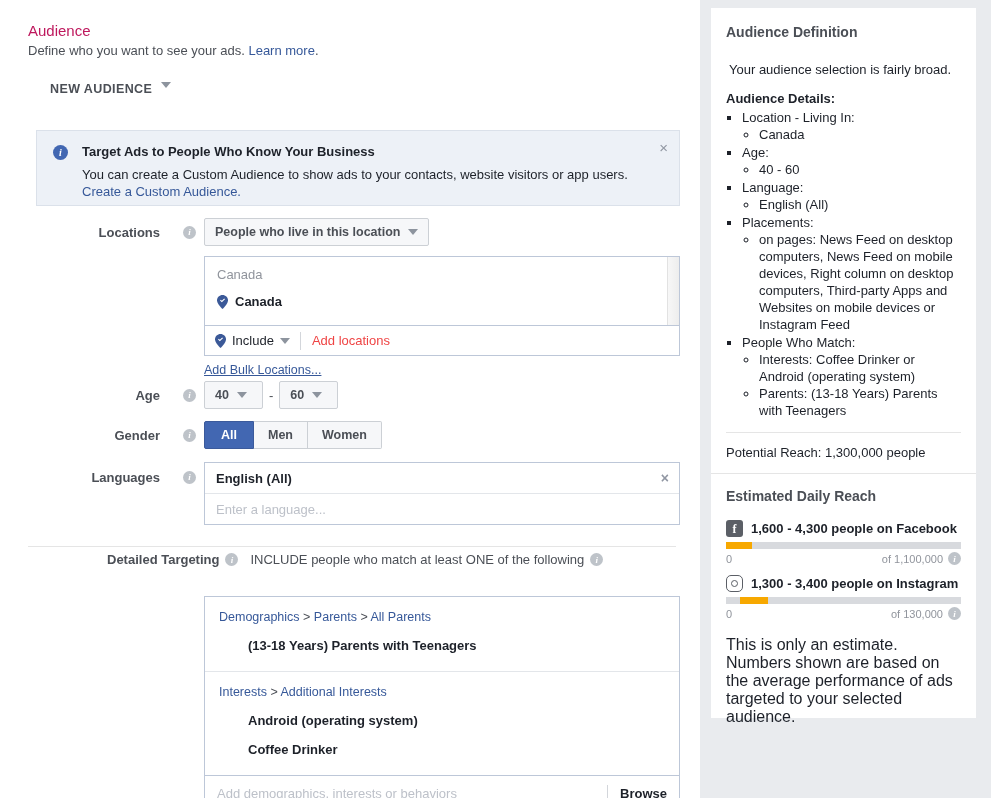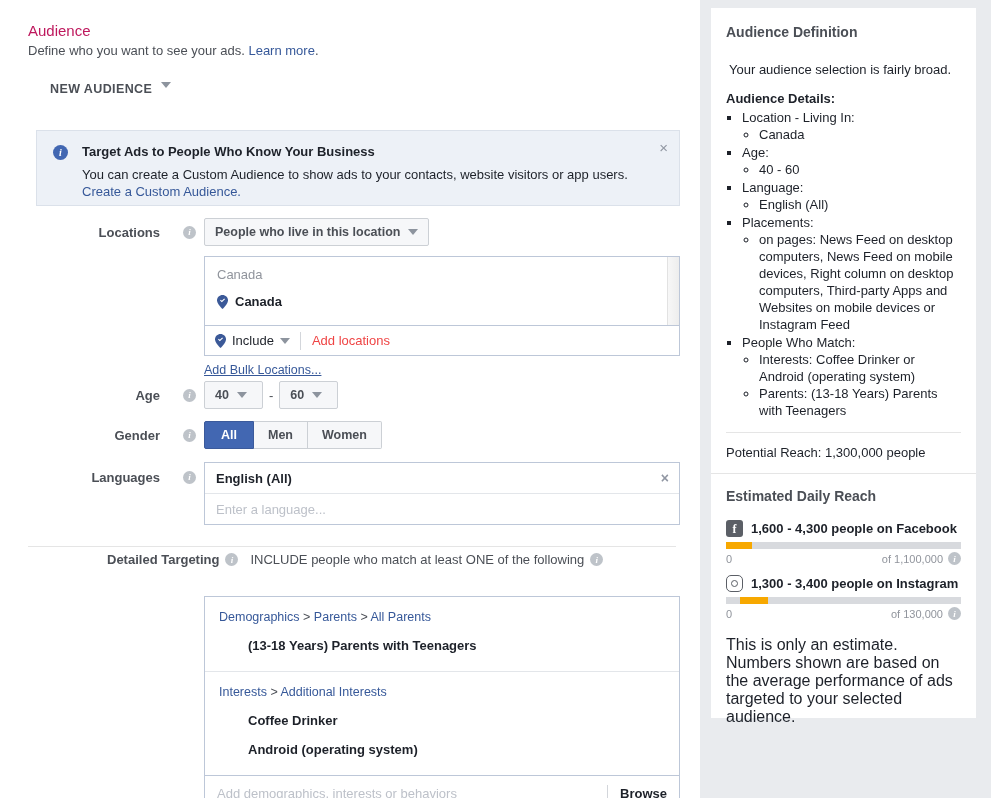--- a/index.html
+++ b/index.html
@@ -338,22 +338,22 @@
       <div class="dt-group">
         <div class="dt-path">
           <a class="lnk" href="#">Demographics</a><span class="sep"> &gt; </span><a class="lnk" href="#">Parents</a><span class="sep"> &gt; </span><a class="lnk" href="#">All Parents</a>
         </div>
         <div class="dt-chip">(13-18 Years) Parents with Teenagers</div>
       </div>
       <div class="dt-group">
         <div class="dt-path">
           <a class="lnk" href="#">Interests</a><span class="sep"> &gt; </span><a class="lnk" href="#">Additional Interests</a>
         </div>
+        <div class="dt-chip">Android (operating system)</div>
         <div class="dt-chip">Coffee Drinker</div>
-        <div class="dt-chip">Android (operating system)</div>
       </div>
       <div class="dt-input">
         <span>Add demographics, interests or behaviors</span>
         <span class="browse">Browse</span>
       </div>
     </div>
   </div>
 
   <div class="right-panel">
     <div class="rp-title">Audience Definition</div>

